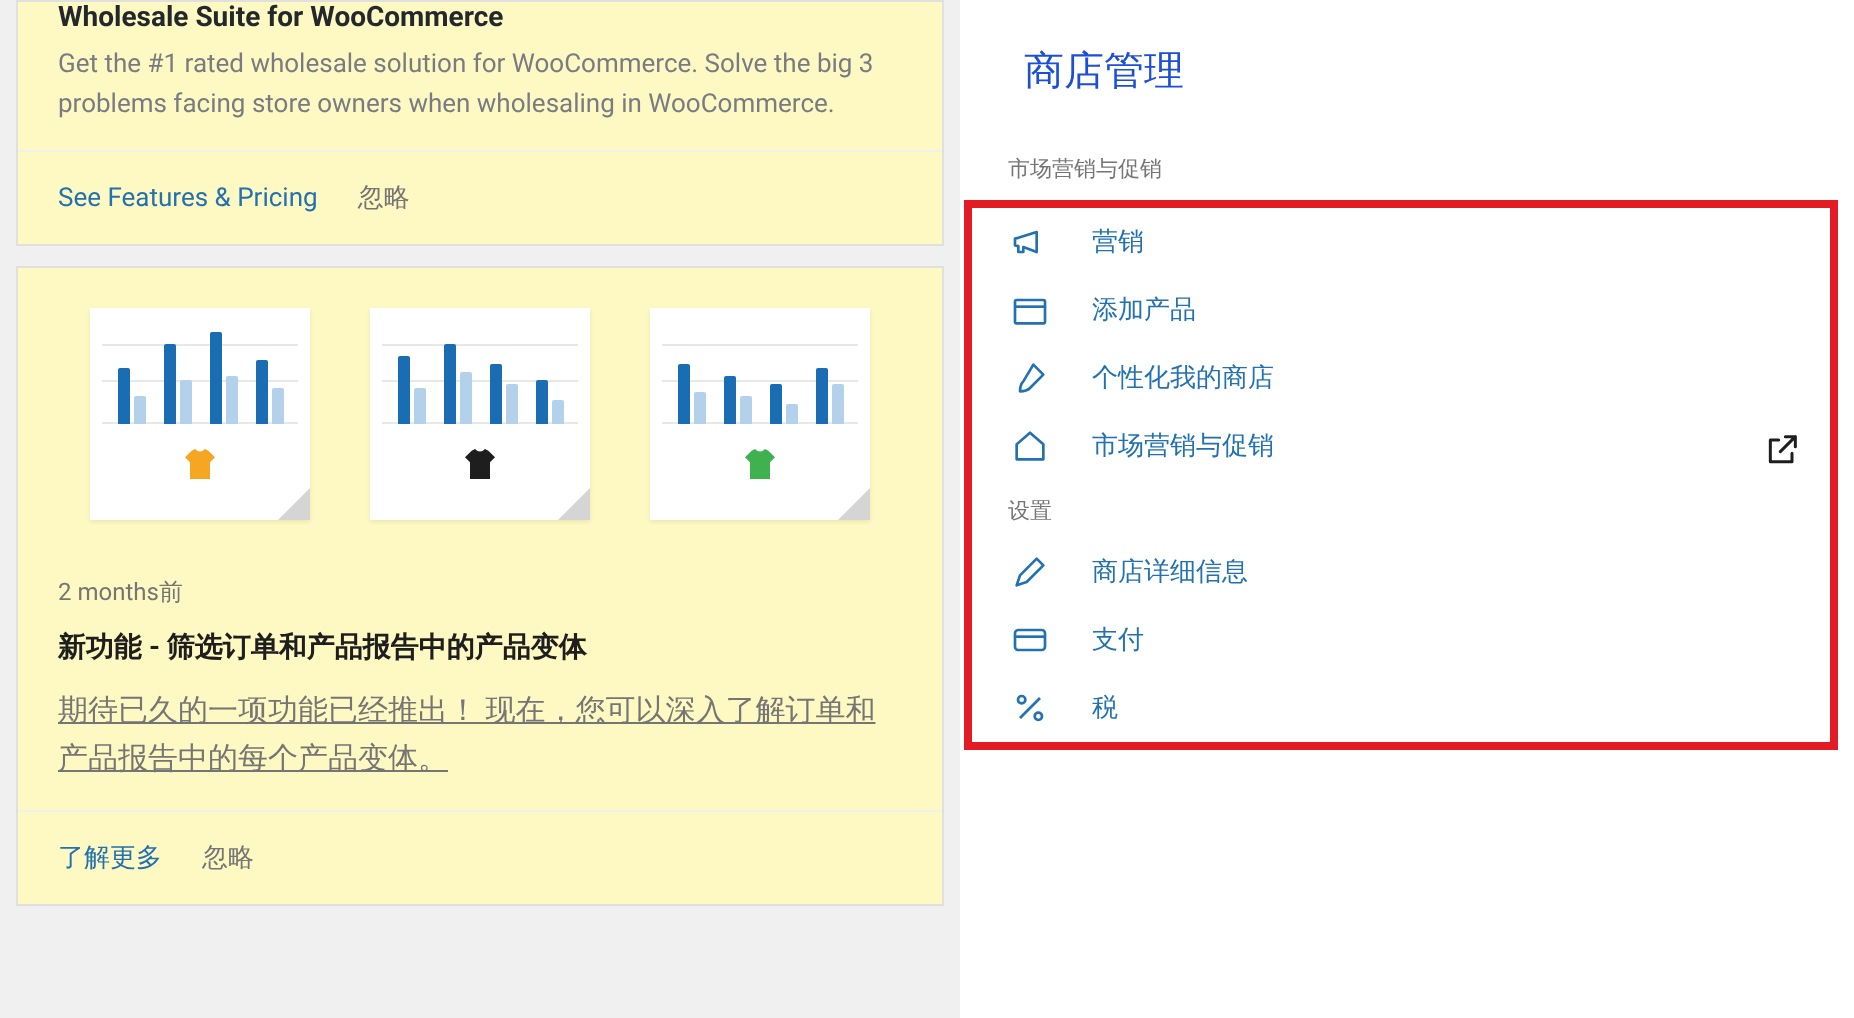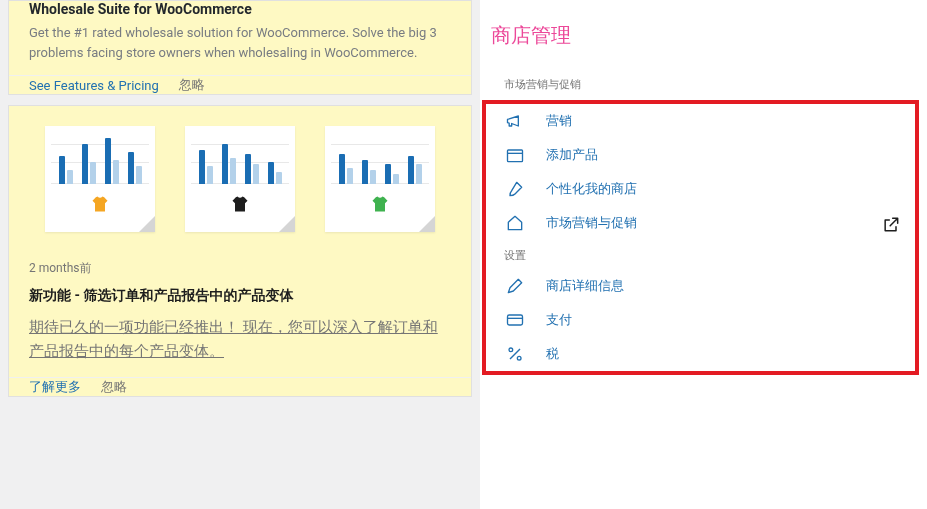--- a/index.html
+++ b/index.html
@@ -36,21 +36,21 @@
       color: #23282d;
       margin-bottom: 6px;
     }
     .card1-desc {
       font-size: 13px;
       color: #787c82;
       line-height: 1.55;
     }
     .card-actions {
       border-top: 1px solid #f0f0f0;
-      padding: 0 20px;
+      padding: 14px 20px;
       display: flex;
       gap: 20px;
       align-items: center;
     }
     .link-primary {
       color: #2271b1;
       font-size: 13px;
       cursor: pointer;
       text-decoration: none;
     }
@@ -142,24 +142,24 @@
       margin-bottom: 10px;
     }
     .news-desc {
       font-size: 15px;
       color: #757575;
       line-height: 1.6;
       text-decoration: underline;
     }
     
     .store-header {
-      padding: 22px 11px;
+      padding: 22px 32px;
       font-size: 20px;
       font-weight: 500;
-      color: #ec4899;
+      color: #1d4ed8;
     }
     .section-label {
       font-size: 11px;
       color: #757575;
       padding: 6px 24px 8px 24px;
     }
     .red-box {
       border: 4px solid #e31b23;
       margin: 0 8px 0 2px;
     }

